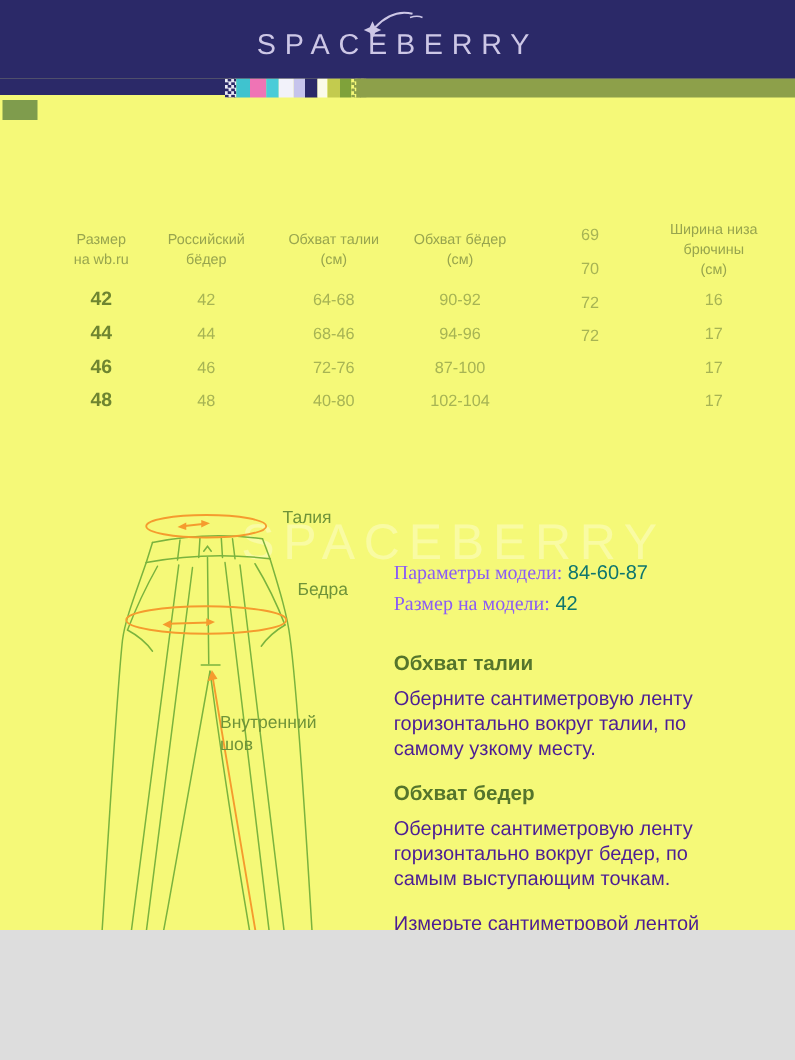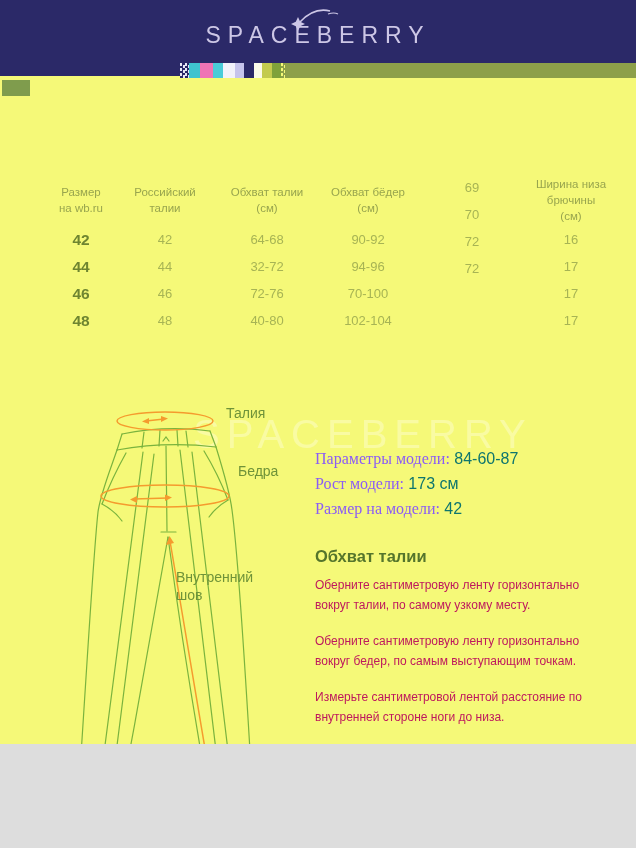--- a/index.html
+++ b/index.html
@@ -50,21 +50,21 @@
   .lbl-inseam{ left:176px; top:568px; }
   .lbl-hem   { left:88px;  top:776px;margin-left:44px; }
 
   
   .info { position:absolute; left:315px; top:446px; width:300px; z-index:2; }
   .model-line { font-size:16px; line-height:25px; }
   .model-line .lbl { color:#8b5cf6;font-family:Liberation Serif, serif; }
   .model-line .val { color:#0f766e; }
   .sections { margin-top:26px; }
   .section h3 { color:#55752c; font-size:16.5px; font-weight:600; margin-bottom:9px; }
-  .section p  { color:#be185d; font-size:12px; line-height:20px; margin-bottom:16px; width:290px; }
+  .section p  { color:#4c1d95; font-size:16px; line-height:20px; margin-bottom:16px; width:290px; }
 </style>
 </head>
 <body>
 
 <div class="page">
 
   <div class="header-band"></div>
   <div class="header-ext-left"></div>
   <div class="logo">SPACEBERRY</div>
   <svg class="comet" width="72" height="32" viewBox="0 0 72 32">
@@ -92,40 +92,40 @@
   <div class="tcol tcol-first" style="left:21px">
     <div class="thead">Размер
 на wb.ru</div>
     <div class="tcell">42</div>
     <div class="tcell">44</div>
     <div class="tcell">46</div>
     <div class="tcell">48</div>
   </div>
   <div class="tcol" style="left:105px">
     <div class="thead">Российский
-талии</div>
+бёдер</div>
     <div class="tcell">42</div>
     <div class="tcell">44</div>
     <div class="tcell">46</div>
     <div class="tcell">48</div>
   </div>
   <div class="tcol" style="left:207px">
     <div class="thead">Обхват талии
 (см)</div>
     <div class="tcell">64-68</div>
-    <div class="tcell">32-72</div>
+    <div class="tcell">68-46</div>
     <div class="tcell">72-76</div>
     <div class="tcell">40-80</div>
   </div>
   <div class="tcol" style="left:308px">
     <div class="thead">Обхват бёдер
 (см)</div>
     <div class="tcell">90-92</div>
     <div class="tcell">94-96</div>
-    <div class="tcell">70-100</div>
+    <div class="tcell">87-100</div>
     <div class="tcell">102-104</div>
   </div>
   <div class="tcol" style="left:412px">
     <div class="tcell">69</div>
     <div class="tcell">70</div>
     <div class="tcell">72</div>
     <div class="tcell">72</div>
   </div>
   <div class="tcol" style="left:511px">
     <div class="thead">Ширина низа
@@ -192,34 +192,31 @@
   <div class="fig-label lbl-inseam">Внутренний
 шов</div>
   <div class="fig-label lbl-hem">Низ брючины</div>
 
   <div class="info">
     <div class="model-line">
       <span class="lbl">Параметры модели:</span>
       <span class="val">84-60-87</span>
     </div>
     <div class="model-line">
-      <span class="lbl">Рост модели:</span>
-      <span class="val">173 см</span>
-    </div>
-    <div class="model-line">
       <span class="lbl">Размер на модели:</span>
       <span class="val">42</span>
     </div>
 
     <div class="sections">
       <div class="section">
         <h3>Обхват талии</h3>
         <p>Оберните сантиметровую ленту горизонтально вокруг талии, по самому узкому месту.</p>
       </div>
       <div class="section">
+        <h3>Обхват бедер</h3>
         <p>Оберните сантиметровую ленту горизонтально вокруг бедер, по самым выступающим точкам.</p>
       </div>
       <div class="section">
         <p>Измерьте сантиметровой лентой расстояние по внутренней стороне ноги до низа.</p>
       </div>
     </div>
   </div>
 
 </div>
 

